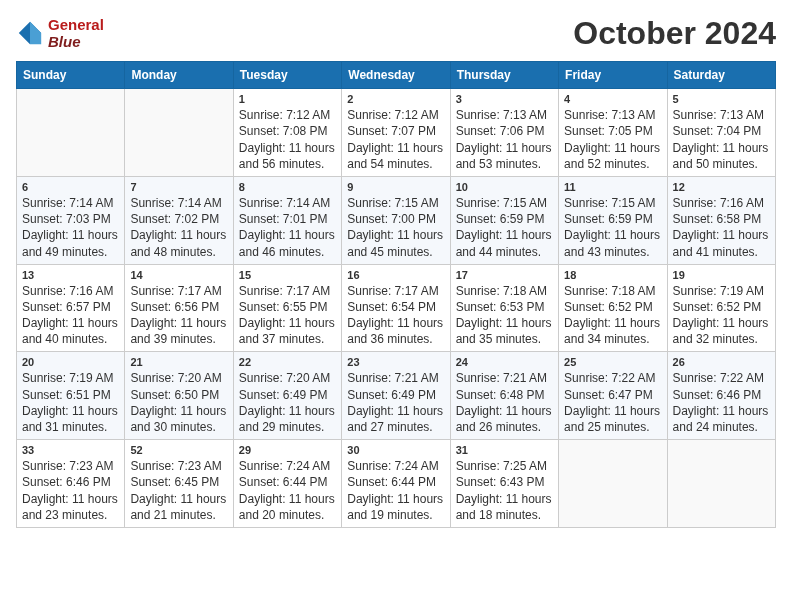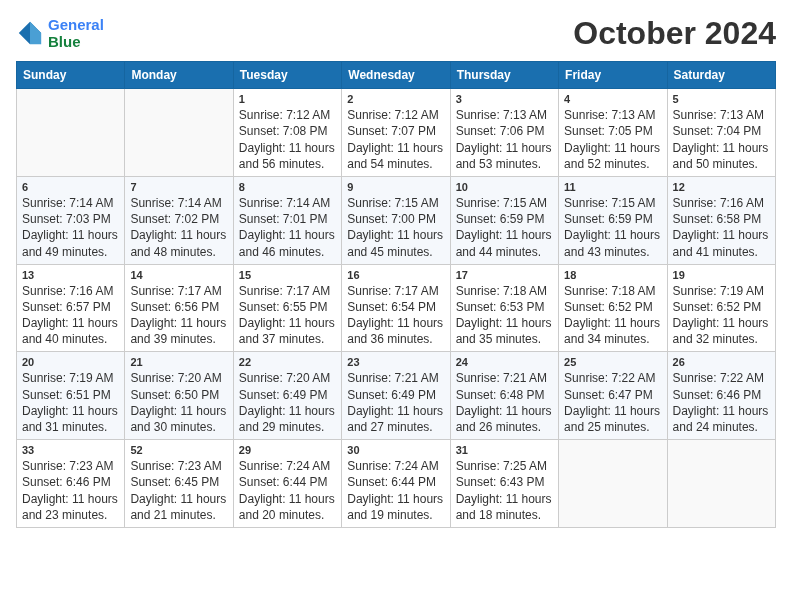--- a/index.html
+++ b/index.html
@@ -84,22 +84,22 @@
 </head>
 <body>
 
 <div class="header">
   <div class="logo">
     <svg class="logo-icon" viewBox="0 0 40 40" xmlns="http://www.w3.org/2000/svg">
       <polygon points="20,4 36,20 20,20 20,36 4,20" fill="#1a6faf"></polygon>
       <polygon points="20,4 36,20 36,36 20,36" fill="#4a9fd4"></polygon>
     </svg>
     <div>
-      <div style="font-size:15px;font-weight:bold;color:#3b82f6;">General</div>
-      <div style="font-size:15px;font-weight:bold;color:#15803d;">Blue</div>
+      <div style="font-size:15px;font-weight:bold;color:#b91c1c;">General</div>
+      <div style="font-size:15px;font-weight:bold;color:#7f1d1d;font-style:italic;">Blue</div>
     </div>
   </div>
   <div class="title-block">
     <h1>October 2024</h1>
   </div>
 </div>
 
 <table class="calendar">
   <thead>
     <tr>

